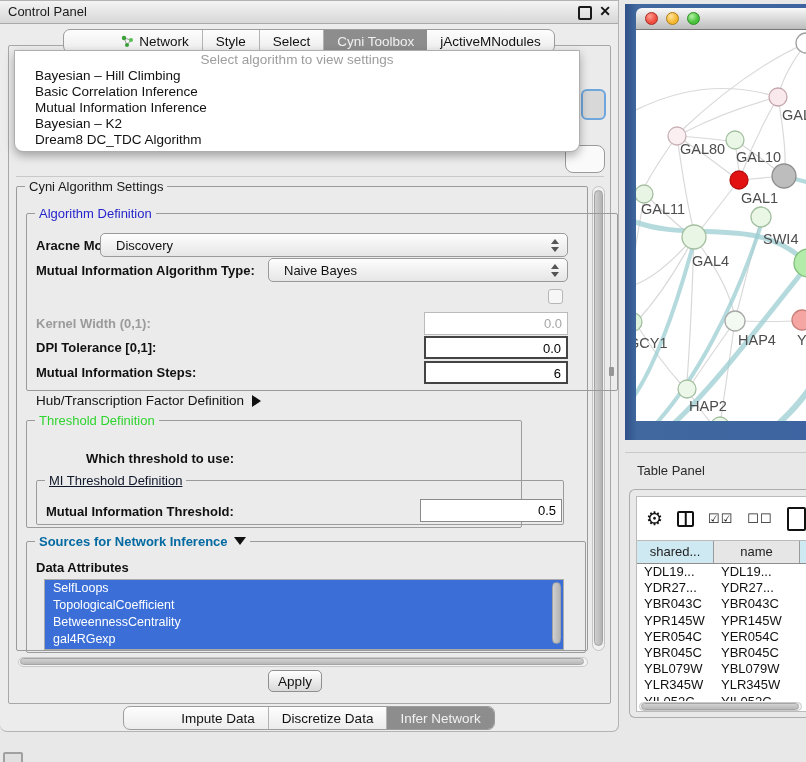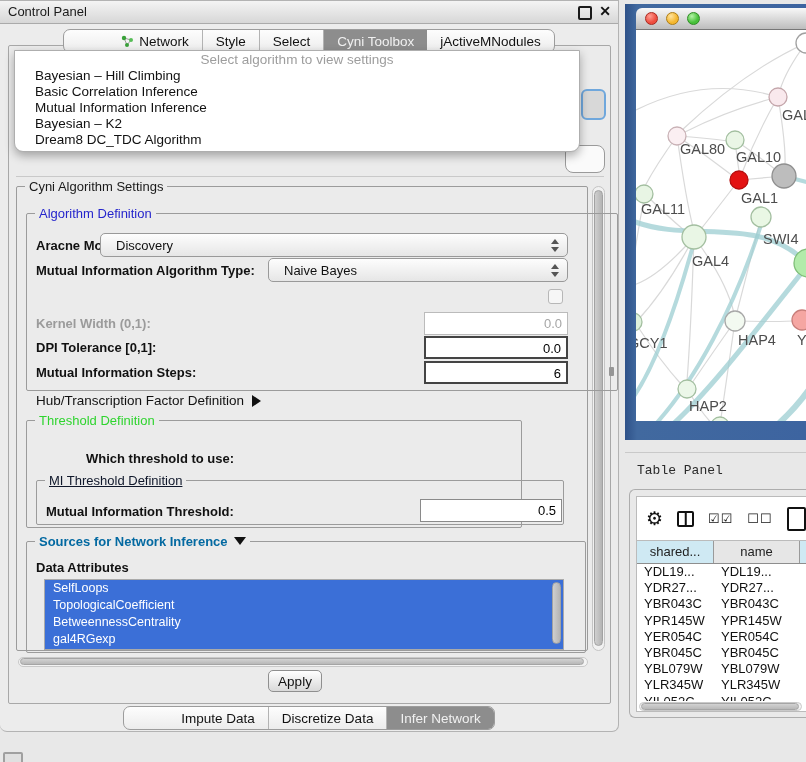--- a/index.html
+++ b/index.html
@@ -53,21 +53,21 @@
   .arrow-down{display:inline-block;width:0;height:0;border-left:6px solid transparent;border-right:6px solid transparent;border-top:8px solid #111;margin-left:6px;vertical-align:1px;}
   
   .net-frame{left:625px;top:4px;width:181px;height:436px;background:linear-gradient(90deg,#2e5188,#41699f 12px,#3d64a0);}
   .net-titlebar{left:11px;top:4px;width:170px;height:22px;background:linear-gradient(#f8f8f8,#bdbdbd);border-bottom:1px solid #777;border-radius:6px 0 0 0;display:flex;align-items:center;padding-left:9px;gap:8px;box-sizing:border-box;}
   .light{width:13px;height:13px;border-radius:50%;box-sizing:border-box;}
   .light.red{background:radial-gradient(circle at 35% 30%,#ff9d92,#ee4d3f 60%);border:1px solid #a8281f;}
   .light.yellow{background:radial-gradient(circle at 35% 30%,#ffe3a0,#f4b72f 60%);border:1px solid #ad7c13;}
   .light.green{background:radial-gradient(circle at 35% 30%,#b4f3a6,#47c03a 60%);border:1px solid #2d8c23;}
   .net-canvas{left:11px;top:26px;width:170px;height:391px;background:#fff;overflow:hidden;}
   
-  .tp-title{font-size:13px;color:#2a2a2a;font-family:Liberation Mono, monospace;}
+  .tp-title{font-size:13px;color:#2a2a2a;}
   .tp-window{left:629px;top:489px;width:177px;height:229px;background:#e9e9e9;border:1px solid #adadad;border-radius:6px 0 0 6px;border-right:none;box-sizing:border-box;}
   .tp-inner{left:636px;top:496px;width:170px;height:216px;background:#fff;border:1px solid #bbb;border-right:none;box-sizing:border-box;overflow:hidden;}
   .thead{display:grid;grid-template-columns:77px 86px 40px;height:22px;border-bottom:1px solid #8e8e8e;border-top:1px solid #bbb;}
   .th{font-size:13px;color:#222;text-align:center;line-height:21px;border-right:1px solid #9a9a9a;box-sizing:border-box;overflow:hidden;white-space:nowrap;}
   .th.sel{background:#cfe9f3;}
   .th.plain{background:#e6e6e6;}
   .trow{display:grid;grid-template-columns:77px 86px 40px;height:16.2px;}
   .td{font-size:13px;color:#111;padding-left:7px;line-height:16px;white-space:nowrap;overflow:hidden;}
   .tbl-icon{color:#111;}
   .cols-icon{width:17px;height:16px;border:2.5px solid #111;border-radius:2px;box-sizing:border-box;position:relative;}

